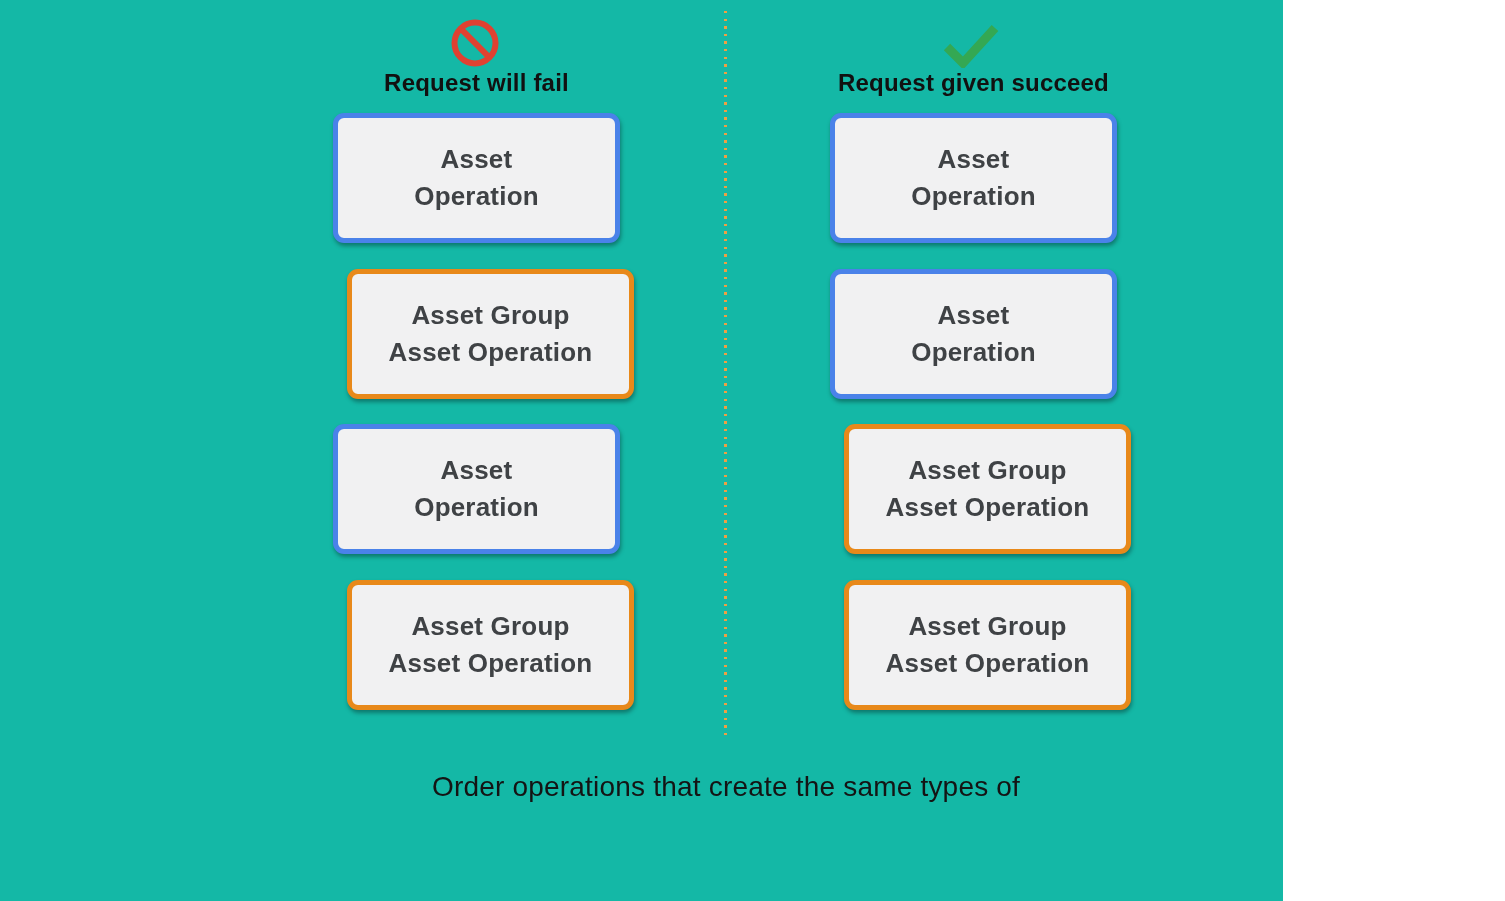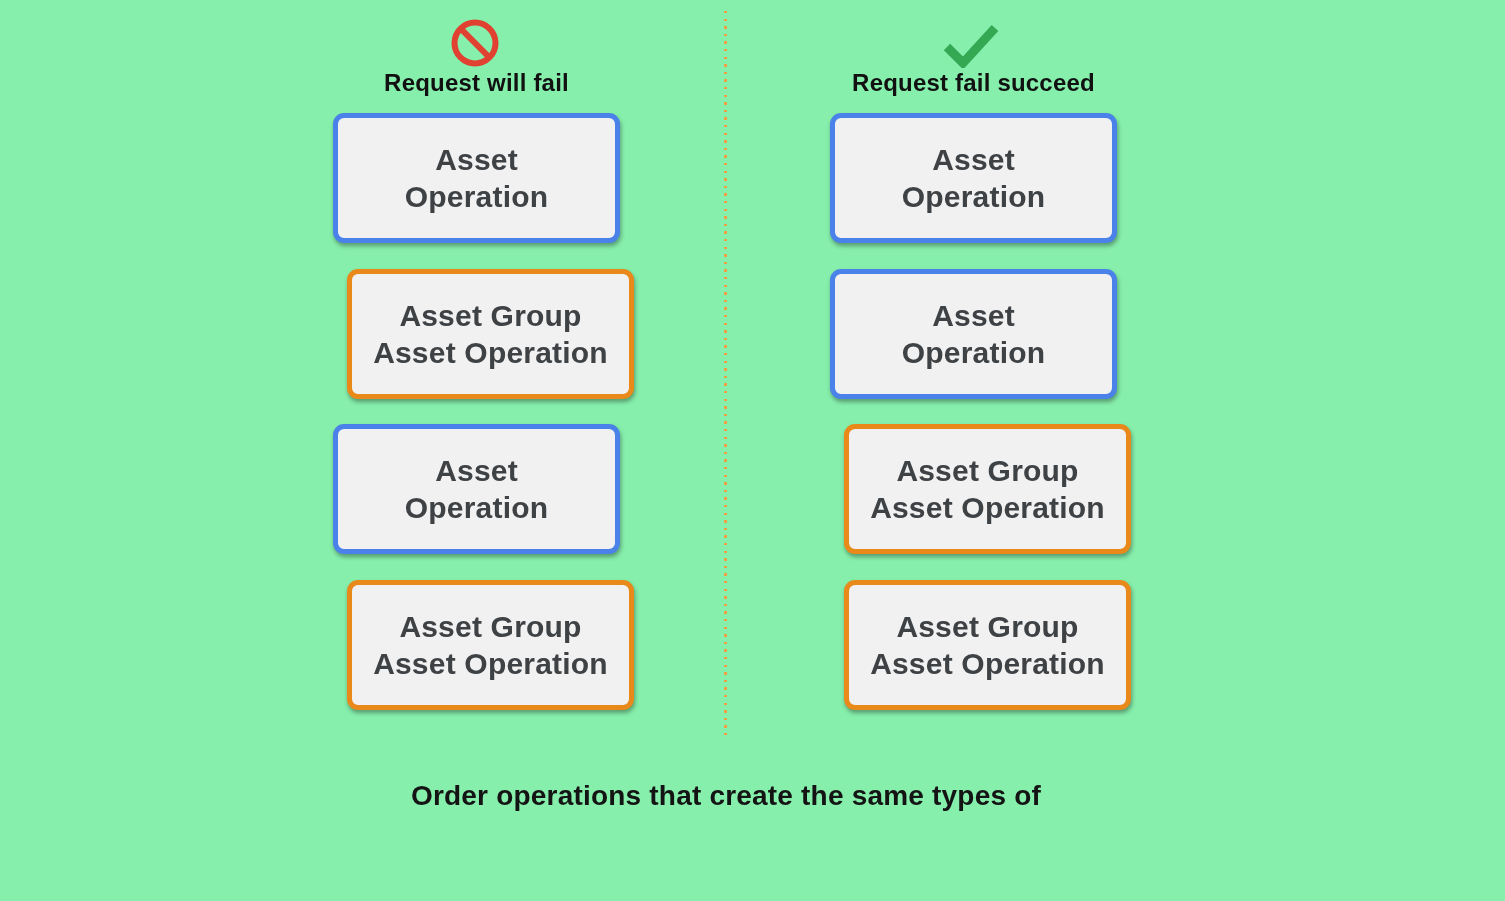--- a/index.html
+++ b/index.html
@@ -11,21 +11,21 @@
     --box-text:#3F4245;
     --heading-text:#111111;
     --divider:#EFA043;
   }
   *{margin:0;padding:0;box-sizing:border-box;}
   html,body{background:#ffffff;}
   body{
     font-family:"Liberation Sans","DejaVu Sans",sans-serif;
     width:1505px;height:901px;position:relative;overflow:hidden;
   }
-  .canvas{position:absolute;left:0;top:0;width:1505px;height:901px;background:#86efac;}
+  .canvas{position:absolute;left:0;top:0;width:1283px;height:901px;background:#14b8a6;}
 
   .col-icon{position:absolute;display:block;}
   .icon-no{left:451px;top:19px;width:48px;height:48px;}
   .icon-check{left:942px;top:24px;width:58px;height:44px;}
 
   .col-title{
     position:absolute;top:69px;width:287px;
     text-align:center;font-size:24px;font-weight:bold;
     color:var(--heading-text);letter-spacing:0.2px;
   }
@@ -33,41 +33,41 @@
   .title-succeed{left:830px;}
 
   .box{
     position:absolute;width:287px;height:130px;
     background:var(--box-bg);
     border:5px solid var(--blue);
     border-radius:11px;
     box-shadow:1px 3px 4px rgba(0,0,0,0.35);
     display:flex;flex-direction:column;align-items:center;justify-content:center;
     text-align:center;
-    font-size:30px;font-weight:bold;color:var(--box-text);
+    font-size:26px;font-weight:bold;color:var(--box-text);
     line-height:37px;letter-spacing:0.2px;
   }
   .box.orange{border-color:var(--orange);margin-left:14px;}
   .col-left{left:333px;}
   .col-right{left:830px;}
   .row-1{top:113px;}
   .row-2{top:269px;}
   .row-3{top:424px;}
   .row-4{top:580px;}
 
   .divider{
     position:absolute;left:724px;top:11px;width:3px;height:730px;
     background:repeating-linear-gradient(to bottom,var(--divider) 0 2.5px,transparent 2.5px 7.6px);
   }
 
   .caption{
     position:absolute;left:0;top:768px;width:1452px;
     text-align:center;
-    font-size:28px;font-weight:bold;color:#141414;
-    line-height:38px;letter-spacing:0.2px;margin-top:9px;
+    font-size:28px;font-weight:normal;color:#141414;
+    line-height:38px;letter-spacing:0.2px;
   }
   .caption span{display:block;}
 </style>
 </head>
 <body>
 
 <div class="canvas">
 
   <div>
     <svg class="col-icon icon-no" viewBox="0 0 48 48" aria-hidden="true">
@@ -93,21 +93,21 @@
       <span>Asset Operation</span>
     </div>
   </div>
 
   <div class="divider"></div>
 
   <div>
     <svg class="col-icon icon-check" viewBox="0 0 58 44" aria-hidden="true">
       <path d="M5 23 L21 39 L53 4" fill="none" stroke="var(--green)" stroke-width="9"></path>
     </svg>
-    <div class="col-title title-succeed">Request fail succeed</div>
+    <div class="col-title title-succeed">Request given succeed</div>
 
     <div class="box blue col-right row-1">
       <span>Asset</span>
       <span>Operation</span>
     </div>
     <div class="box blue col-right row-2">
       <span>Asset</span>
       <span>Operation</span>
     </div>
     <div class="box orange col-right row-3">

